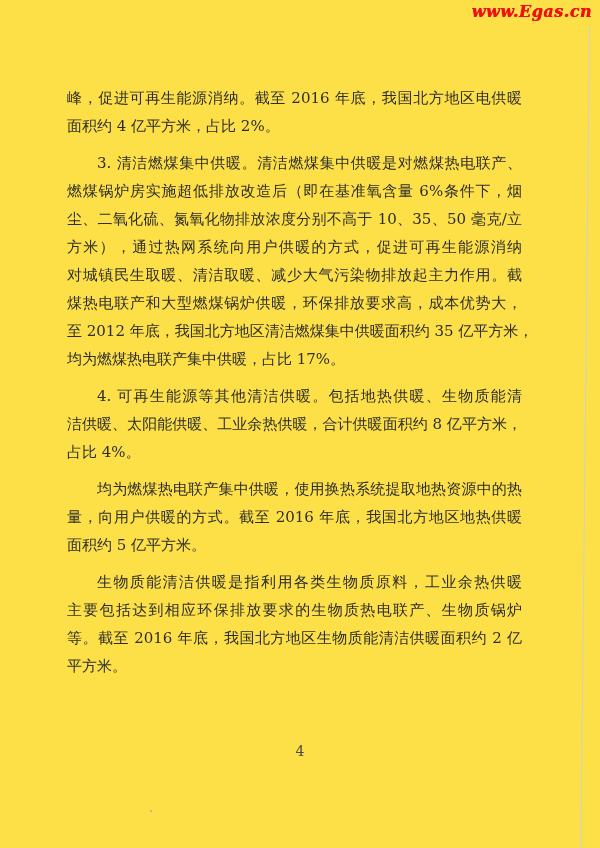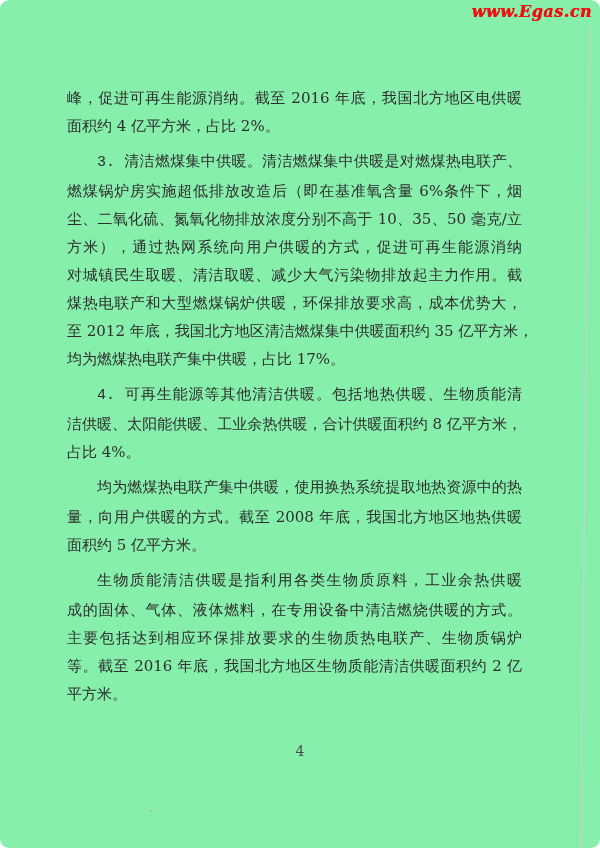--- a/index.html
+++ b/index.html
@@ -1,23 +1,22 @@
 <!DOCTYPE html>
 <html><head>
 <meta charset="utf-8">
 <style>
   html, body { margin: 0; padding: 0; background: #ffffff; }
   .page {
     position: relative;
     width: 600px;
     height: 848px;
-    background: #86efac;
+    background: #fde047;
     overflow: hidden;
     font-family: "DejaVu Serif", "Liberation Serif", serif;
-    border-radius: 9px;
   }
   .watermark {
     position: absolute;
     top: 2px;
     right: 8px;
     font-family: "DejaVu Serif", "Liberation Serif", serif;
     font-style: italic;
     font-weight: bold;
     font-size: 16px;
     letter-spacing: 0.5px;
@@ -35,21 +34,21 @@
   .para { margin: 0 0 9px 0; }
   .ln {
     line-height: 28px;
     height: 28px;
     white-space: nowrap;
     text-align: justify;
     text-align-last: justify;
     text-justify: inter-character;
   }
   .ln.last { text-align-last: left; }
-  .ln.ind { text-indent: 2em; font-family: Liberation Mono, monospace; }
+  .ln.ind { text-indent: 2em; }
   .footer {
     position: absolute;
     top: 743px;
     left: 0;
     width: 100%;
     text-align: center;
     font-size: 14px;
     color: #4a4a4a;
   }
   .scan-line {
@@ -100,27 +99,26 @@
     </div>
 
     <div class="para">
       <div class="ln ind">4. 可再生能源等其他清洁供暖。包括地热供暖、生物质能清</div>
       <div class="ln">洁供暖、太阳能供暖、工业余热供暖，合计供暖面积约 8 亿平方米，</div>
       <div class="ln last">占比 4%。</div>
     </div>
 
     <div class="para">
       <div class="ln ind">均为燃煤热电联产集中供暖，使用换热系统提取地热资源中的热</div>
-      <div class="ln">量，向用户供暖的方式。截至 2008 年底，我国北方地区地热供暖</div>
+      <div class="ln">量，向用户供暖的方式。截至 2016 年底，我国北方地区地热供暖</div>
       <div class="ln last">面积约 5 亿平方米。</div>
     </div>
 
     <div class="para">
       <div class="ln ind">生物质能清洁供暖是指利用各类生物质原料，工业余热供暖</div>
-      <div class="ln">成的固体、气体、液体燃料，在专用设备中清洁燃烧供暖的方式。</div>
       <div class="ln">主要包括达到相应环保排放要求的生物质热电联产、生物质锅炉</div>
       <div class="ln">等。截至 2016 年底，我国北方地区生物质能清洁供暖面积约 2 亿</div>
       <div class="ln last">平方米。</div>
     </div>
 
   </div>
 
   <div class="footer">4</div>
 
   <div class="speck"></div>

